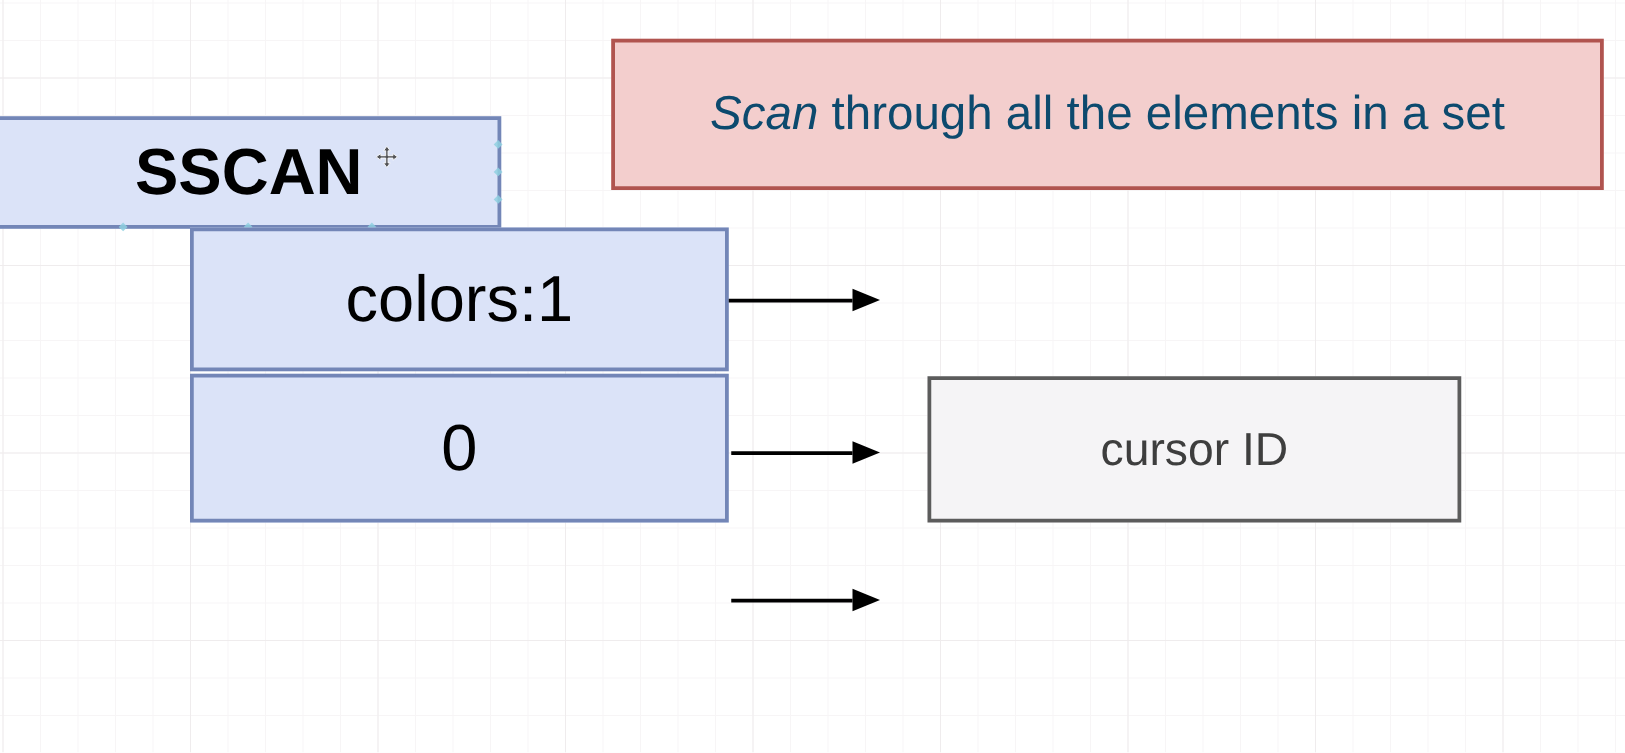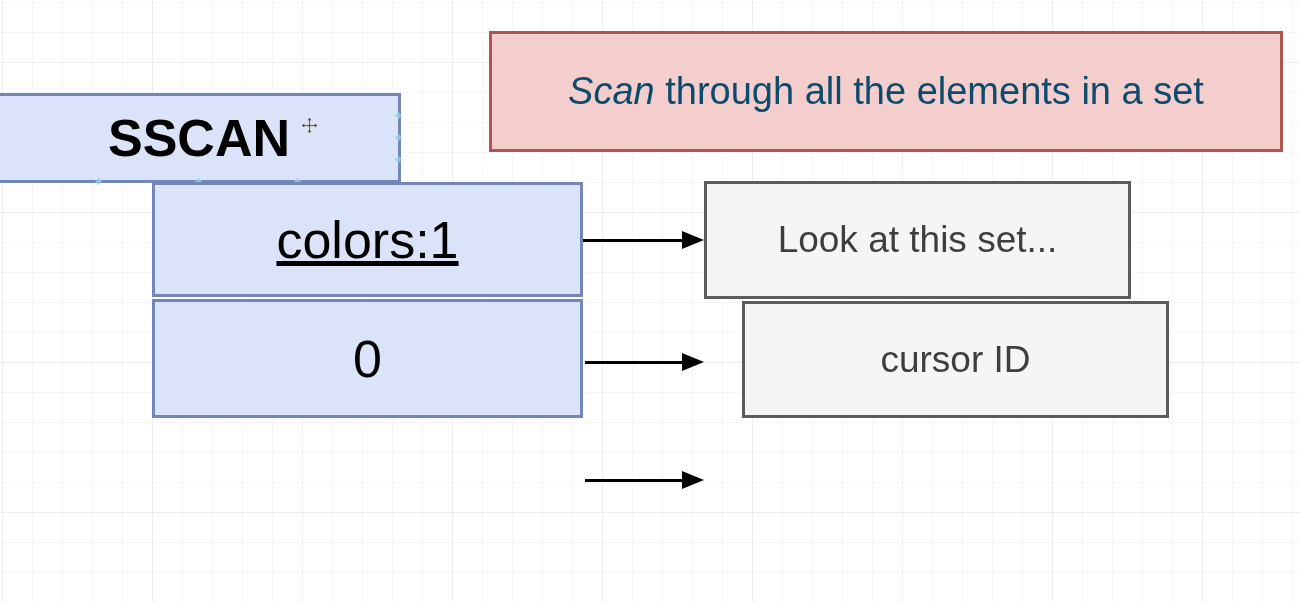--- a/index.html
+++ b/index.html
@@ -79,21 +79,21 @@
 
   
   .param-box {
     left: 152px;
     width: 431px;
     background: var(--param-fill, #dbe3f8);
     border: 3px solid var(--param-stroke, #7386b7);
     font-size: 52px;
     color: #000;
   }
-  .param-1 { top: 182px; height: 115px; text-decoration: underline; }
+  .param-1 { top: 182px; height: 115px; }
   .param-2 { top: 299px; height: 119px; }
   .param-3 { top: 421px; height: 119px; }
 
   
   .desc-box {
     left: 704px;
     width: 427px;
     background: var(--desc-fill, #f5f4f6);
     border: 3px solid var(--desc-stroke, #5c5c5c);
     font-size: 37px;
@@ -150,23 +150,20 @@
     <span><span class="em">Scan</span><span> through all the elements in a set</span></span>
   </div>
 
   <div class="shape param-box param-1">
     <span>colors:1</span>
   </div>
   <div class="shape param-box param-2">
     <span>0</span>
   </div>
 
-  <div class="shape desc-box desc-1">
-    <span>Look at this set...</span>
-  </div>
   <div class="shape desc-box desc-2">
     <span>cursor ID</span>
   </div>
 
   <div class="arrow arrow-1"></div>
   <div class="arrow arrow-2"></div>
   <div class="arrow arrow-3"></div>
 
 </div>
 

